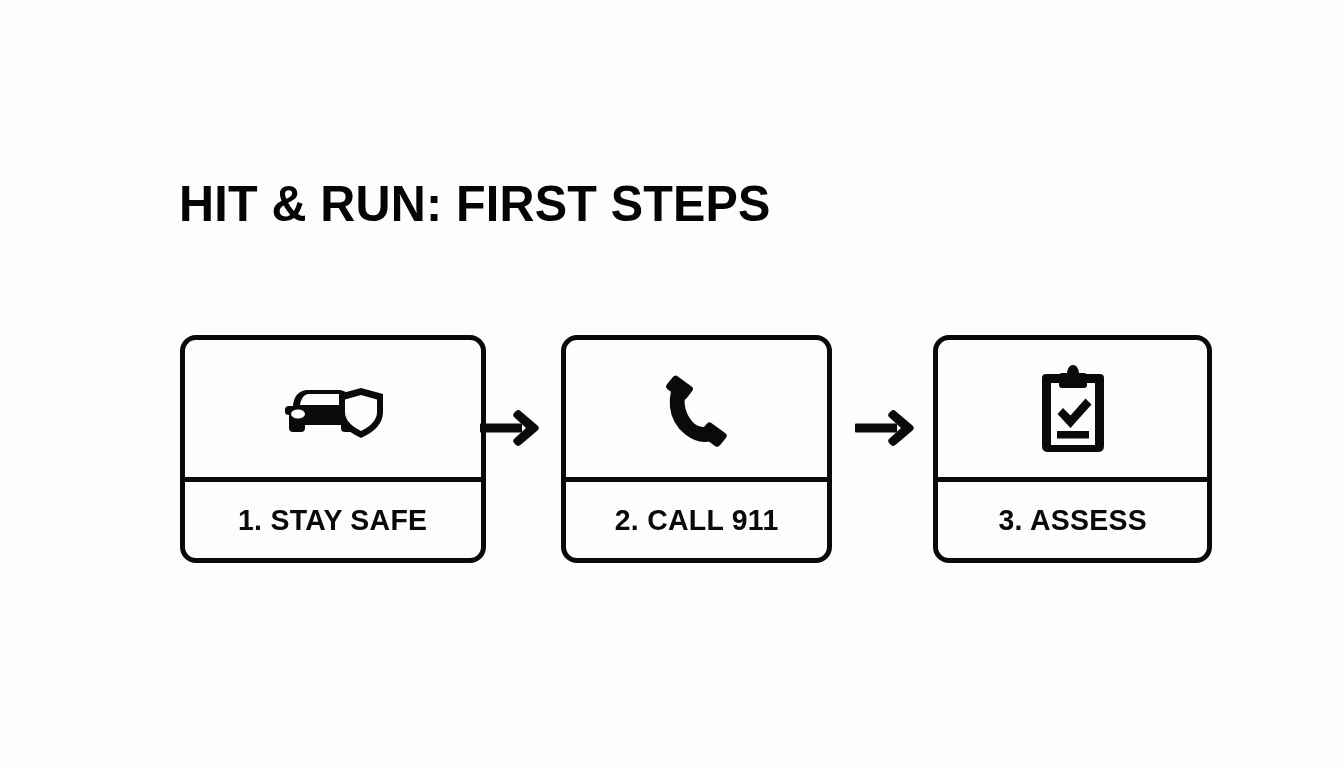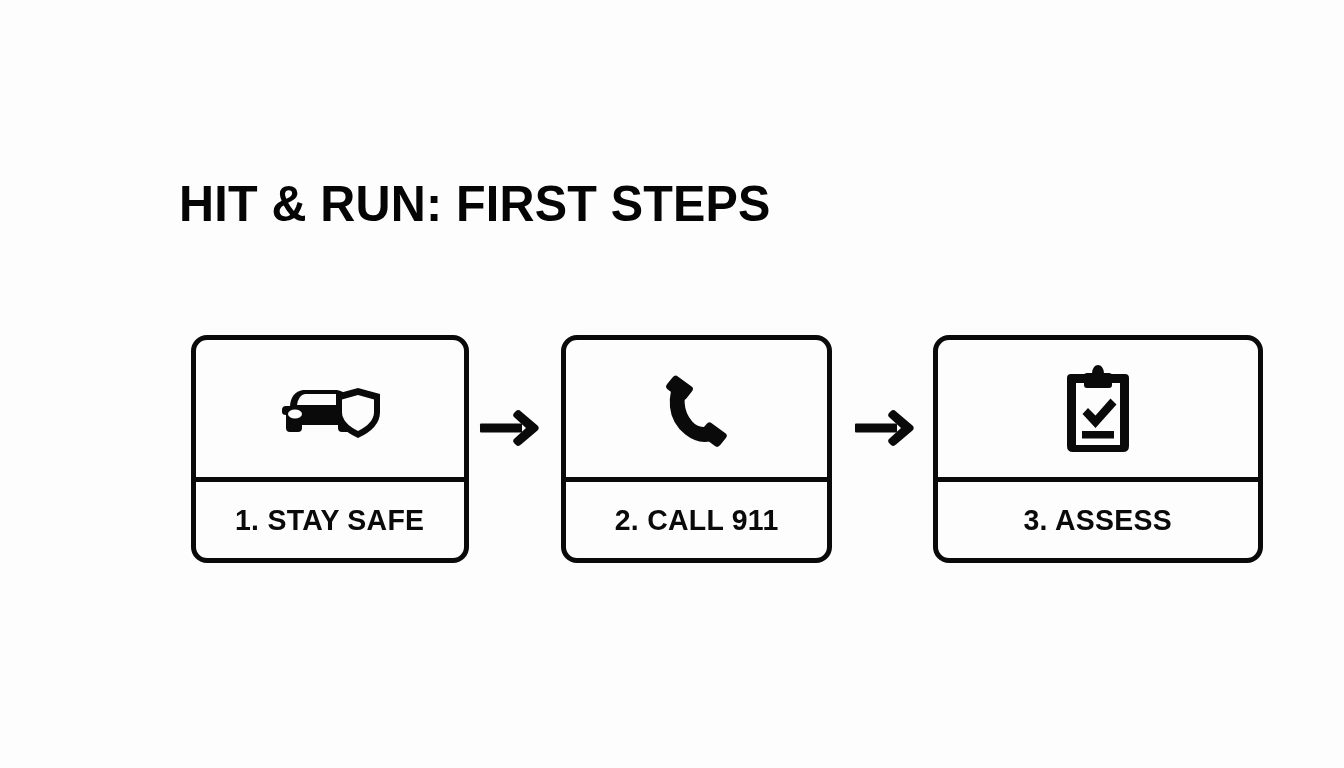--- a/index.html
+++ b/index.html
@@ -46,23 +46,23 @@
     position: absolute;
     top: 0;
     height: 228px;
     box-sizing: border-box;
     border: 5px solid #0a0a0a;
     border-radius: 16px;
     background: #fdfdfd;
     display: flex;
     flex-direction: column;
   }
-  .card-1 { left: 170px; width: 278px; }
+  .card-1 { left: 159px; width: 306px; }
   .card-2 { left: 540px; width: 271px; }
-  .card-3 { left: 912px; width: 330px; text-align: right; }
+  .card-3 { left: 912px; width: 279px; text-align: right; }
 
   .card-icon-area {
     flex: 0 0 137px;
     display: flex;
     align-items: center;
     justify-content: center;
     border-bottom: 5px solid #0a0a0a;
   }
   .card-label-area {
     flex: 1 1 auto;

